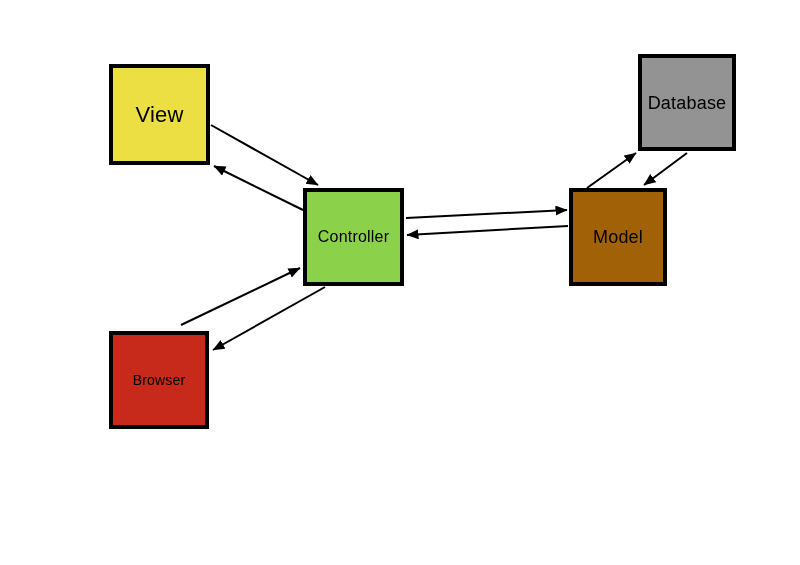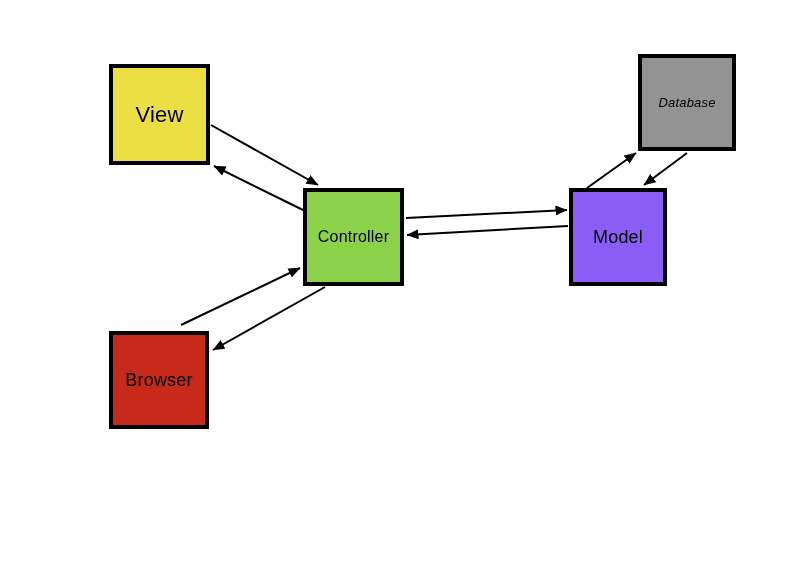--- a/index.html
+++ b/index.html
@@ -57,28 +57,28 @@
       <line x1="687" y1="153" x2="644" y2="185" stroke="#000000" stroke-width="2" marker-end="url(#arrowhead)"></line>
       <line x1="181" y1="325" x2="300" y2="268" stroke="#000000" stroke-width="2" marker-end="url(#arrowhead)"></line>
       <line x1="325" y1="287" x2="213" y2="350" stroke="#000000" stroke-width="2" marker-end="url(#arrowhead)"></line>
     </svg>
 
   <div class="node" style="left: 109px; top: 64px; width: 101px; height: 101px; background: rgb(236, 223, 67);">
     <span class="label" style="font-size: 22px;">View</span>
   </div>
 
   <div class="node" style="left: 638px; top: 54px; width: 98px; height: 97px; background: rgb(147, 147, 147);">
-    <span class="label" style="font-size: 13px; font-style: italic;">Database</span>
+    <span class="label" style="font-size: 18px;">Database</span>
   </div>
 
   <div class="node" style="left: 303px; top: 188px; width: 101px; height: 98px; background: rgb(139, 210, 74);">
     <span class="label" style="font-size: 16px;">Controller</span>
   </div>
 
-  <div class="node" style="left: 569px; top: 188px; width: 98px; height: 98px; background: #8b5cf6; text-align: right;">
+  <div class="node" style="left: 569px; top: 188px; width: 98px; height: 98px; background: #a16207; text-align: right;">
     <span class="label" style="font-size: 18px;">Model</span>
   </div>
 
   <div class="node" style="left: 109px; top: 331px; width: 100px; height: 98px; background: rgb(199, 41, 27);">
-    <span class="label" style="font-size: 18px;">Browser</span>
+    <span class="label" style="font-size: 14px;">Browser</span>
   </div>
 
 </div>
 
 </body></html>

